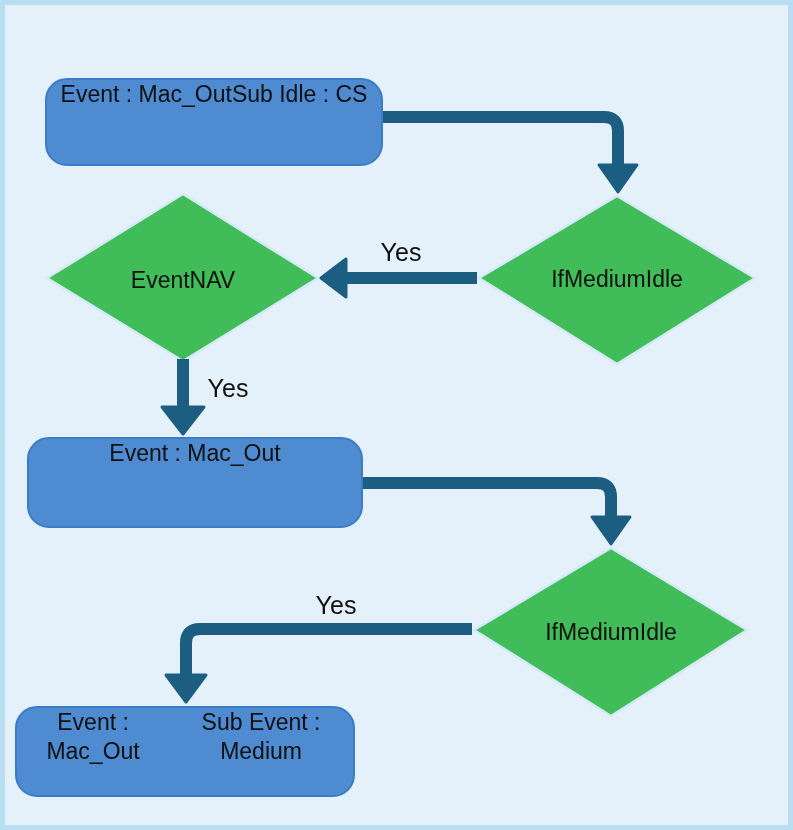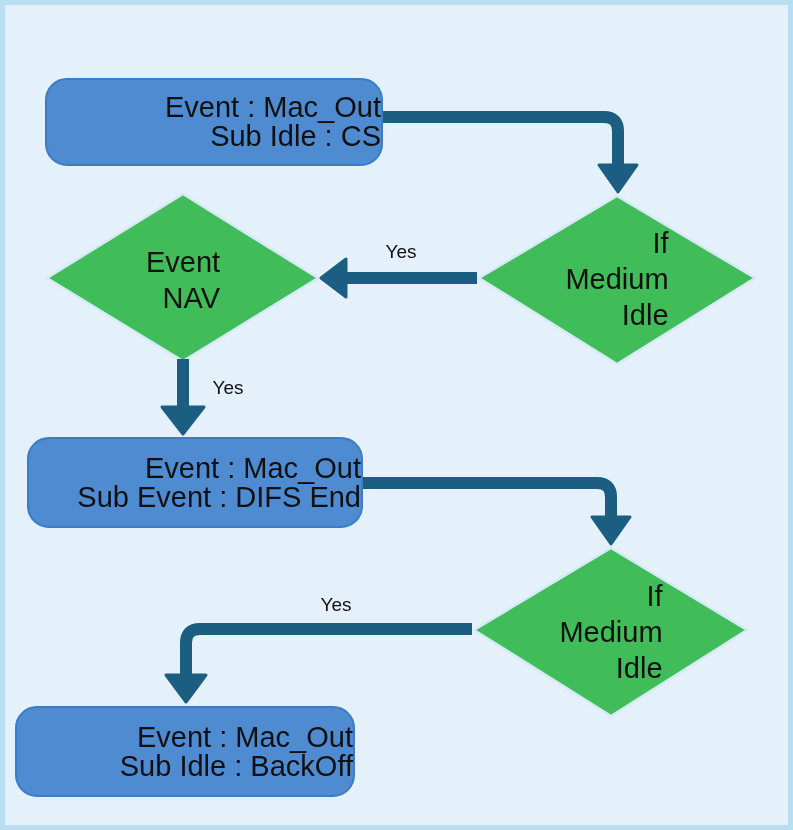--- a/index.html
+++ b/index.html
@@ -41,45 +41,44 @@
   .head {
     fill: var(--connector, #1b5e81);
     stroke: var(--connector, #1b5e81);
     stroke-width: 3;
     stroke-linejoin: round;
   }
   .node {
     position: absolute;
     z-index: 2;
     display: flex;
-    flex-direction: column;
     justify-content: center;
-    align-items: flex-end;
+    align-items: flex-start;
     text-align: center;
     color: var(--text, #101010);
-    font-size: 29px;
+    font-size: 23px;
   }
   .process {
     background: var(--process-fill, #4e8bd0);
     border: 2px solid var(--process-border, #3a7cc5);
     border-radius: 22px;
     line-height: 29px;
     box-sizing: border-box;
   }
   .decision-label {
     transform: translate(-50%, -50%);
     line-height: 36px;
     white-space: nowrap;
   }
   .edge-label {
     position: absolute;
     z-index: 3;
     transform: translate(-50%, -50%);
     color: var(--text, #101010);
-    font-size: 19px;
+    font-size: 25px;
     white-space: nowrap;
   }
   
   .process-cs      { left: 45px;  top: 78px;  width: 338px; height: 88px; }
   .process-difs    { left: 27px;  top: 437px; width: 336px; height: 91px; }
   .process-backoff { left: 15px;  top: 706px; width: 340px; height: 91px; }
   .dlabel-idle1 { left: 617px; top: 279px; }
   .dlabel-nav   { left: 183px; top: 280px; }
   .dlabel-idle2 { left: 611px; top: 632px; }
   .yes-1 { left: 401px; top: 252px; }
@@ -113,26 +112,25 @@
     <polygon class="head" points="166,675 206,675 186,702"></polygon>
   </svg>
 
   <div class="node process process-cs">
     <span>Event : Mac_Out</span>
     <span>Sub Idle : CS</span>
   </div>
 
   <div class="node process process-difs">
     <span>Event : Mac_Out</span>
-    <span>Sub Event : DIFS End</span>
   </div>
 
   <div class="node process process-backoff">
     <span>Event : Mac_Out</span>
-    <span>Sub Idle : BackOff</span>
+    <span>Sub Event : Medium</span>
   </div>
 
   <div class="node decision-label dlabel-idle1">
     <span>If</span>
     <span>Medium</span>
     <span>Idle</span>
   </div>
 
   <div class="node decision-label dlabel-nav">
     <span>Event</span>

